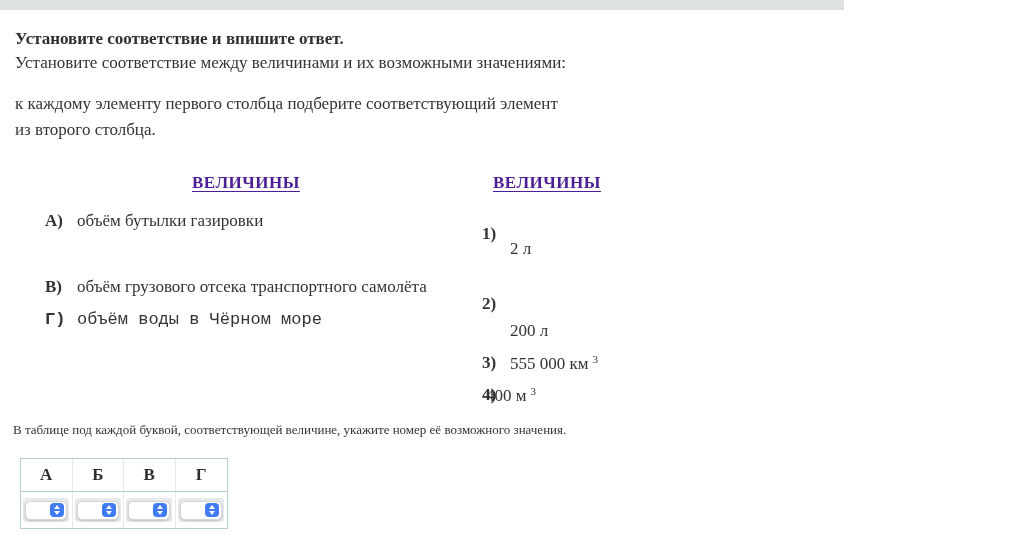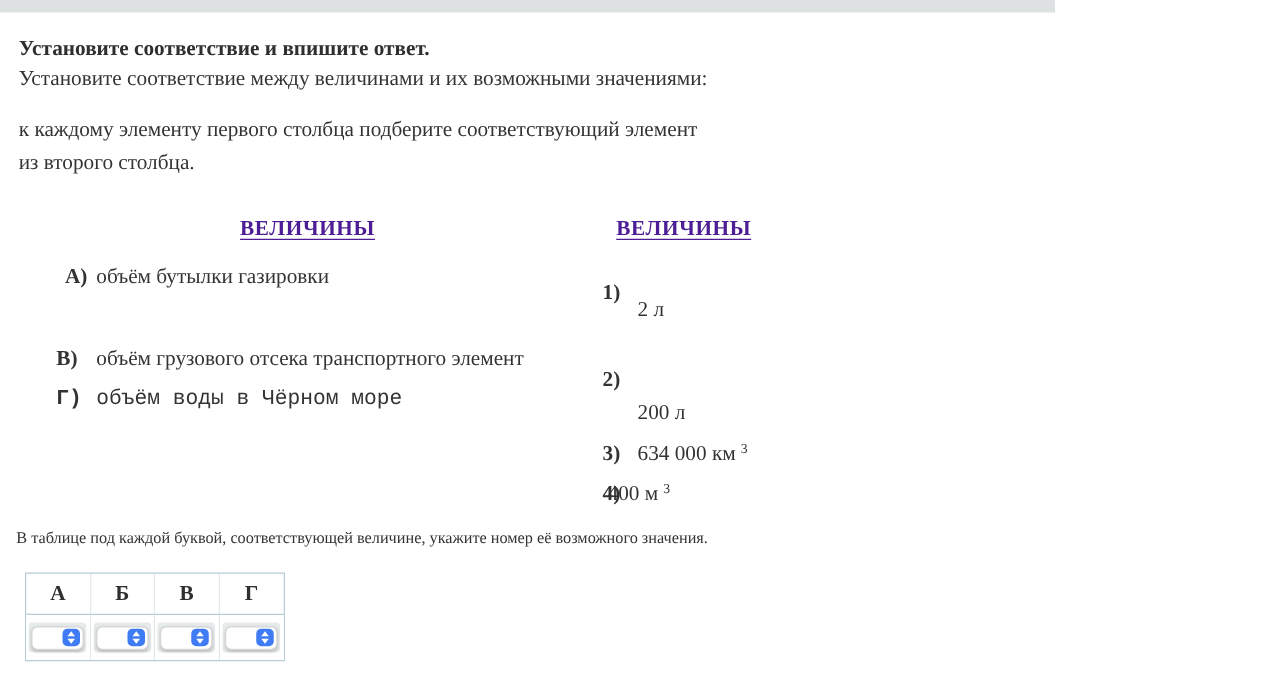--- a/index.html
+++ b/index.html
@@ -27,21 +27,21 @@
   }
   .il0{top:53px;} .il1{top:94px;} .il2{top:120px;}
   .col-header{
     position:absolute;top:173px;
     font-size:17px;font-weight:bold;letter-spacing:0.5px;
     text-decoration:underline;text-underline-offset:3px;
     color:#4c1d95;white-space:nowrap;
   }
   .ch-left{left:192px;} .ch-right{left:493px;}
   .q-row{position:absolute;left:45px;white-space:nowrap;font-size:17px;}
-  .q0{top:211px;text-align:center;} .q1{top:244px;} .q2{top:277px;} .q3{top:310px;font-family:Liberation Mono, monospace;}
+  .q0{top:211px;} .q1{top:244px;} .q2{top:277px;} .q3{top:310px;font-family:Liberation Mono, monospace;}
   .q-label{display:inline-block;min-width:32px;font-weight:bold;}
   .v-label{position:absolute;font-size:17px;font-weight:bold;white-space:nowrap;}
   .v-text{position:absolute;font-size:17px;white-space:nowrap;}
   .v0l{left:482px;top:224px;} .v0t{left:510px;top:238px;}
   .v1l{left:482px;top:294px;} .v1t{left:510px;top:320px;}
   .v2l{left:482px;top:353px;} .v2t{left:510px;top:353px;}
   .v3l{left:482px;top:385px;} .v3t{left:486px;top:385px;}
   .v-sup{font-size:11px;vertical-align:6px;margin-left:4px;}
   .footer-instruction{
     position:absolute;left:13px;top:422px;
@@ -99,34 +99,34 @@
   <div class="intro-line il1">к каждому элементу первого столбца подберите соответствующий элемент</div>
   <div class="intro-line il2">из второго столбца.</div>
 
   <div class="col-header ch-left">ВЕЛИЧИНЫ</div>
   <div class="col-header ch-right">ВЕЛИЧИНЫ</div>
 
   <div class="q-row q0">
     <span class="q-label">А)</span><span class="q-text">объём бутылки газировки</span>
   </div>
   <div class="q-row q2">
-    <span class="q-label">В)</span><span class="q-text">объём грузового отсека транспортного элемент</span>
+    <span class="q-label">В)</span><span class="q-text">объём грузового отсека транспортного самолёта</span>
   </div>
   <div class="q-row q3">
     <span class="q-label">Г)</span><span class="q-text">объём воды в Чёрном море</span>
   </div>
 
   <span class="v-label v0l">1)</span>
   <span class="v-text v0t"><span>2 л</span><sup class="v-sup"></sup></span>
 
   <span class="v-label v1l">2)</span>
   <span class="v-text v1t"><span>200 л</span><sup class="v-sup"></sup></span>
 
   <span class="v-label v2l">3)</span>
-  <span class="v-text v2t"><span>634 000 км</span><sup class="v-sup">3</sup></span>
+  <span class="v-text v2t"><span>555 000 км</span><sup class="v-sup">3</sup></span>
 
   <span class="v-label v3l">4)</span>
   <span class="v-text v3t"><span>400 м</span><sup class="v-sup">3</sup></span>
 
   <div class="footer-instruction">В таблице под каждой буквой, соответствующей величине, укажите номер её возможного значения.</div>
 
   <div class="answer-table">
     <div class="at-header-row">
       <div class="at-hcell">А</div>
       <div class="at-hcell">Б</div>

